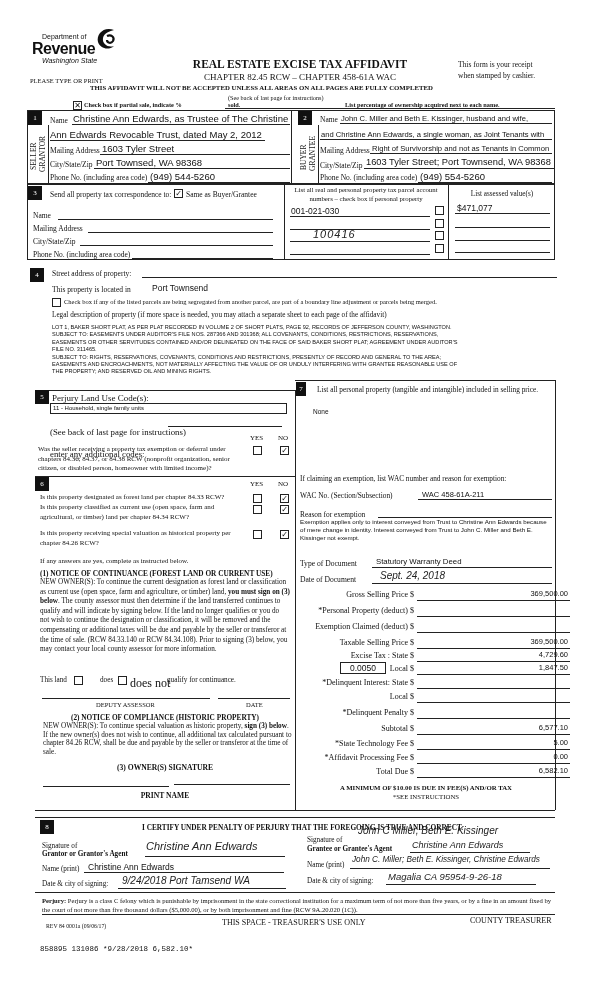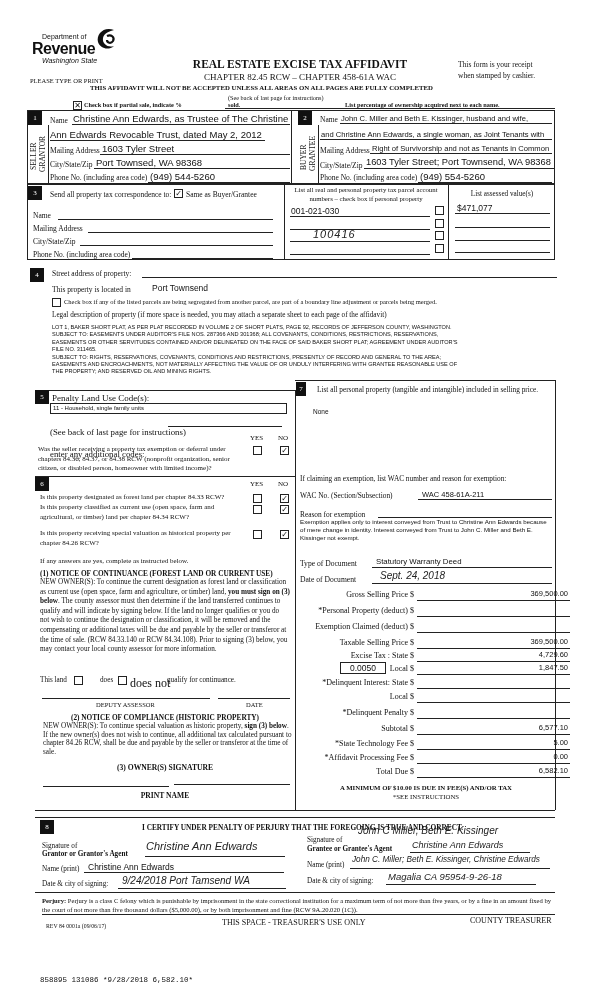--- a/index.html
+++ b/index.html
@@ -149,21 +149,21 @@
   <div>EASEMENTS OR OTHER SERVITUDES CONTAINED AND/OR DELINEATED ON THE FACE OF SAID BAKER SHORT PLAT; AGREEMENT UNDER AUDITOR'S</div>
   <div>FILE NO. 311465.</div>
   <div>SUBJECT TO: RIGHTS, RESERVATIONS, COVENANTS, CONDITIONS AND RESTRICTIONS, PRESENTLY OF RECORD AND GENERAL TO THE AREA;</div>
   <div>EASEMENTS AND ENCROACHMENTS, NOT MATERIALLY AFFECTING THE VALUE OF OR UNDULY INTERFERING WITH GRANTEE REASONABLE USE OF</div>
   <div>THE PROPERTY; AND RESERVED OIL AND MINING RIGHTS.</div>
 </div>
 
 <div class="abs" style="left:35px;top:390px;width:260px;height:1px;background:#222;"></div>
 <div class="abs" style="left:295px;top:390px;width:1px;height:420px;background:#222;"></div>
 <div class="numtag" style="left:35px;top:390px;">5</div>
-<div class="lbl" style="left:52px;top:393px;font-size:9px;">Penalty Land Use Code(s):</div>
+<div class="lbl" style="left:52px;top:393px;font-size:9px;">Perjury Land Use Code(s):</div>
 <div class="abs box sans" style="left:50px;top:403px;width:237px;height:11px;font-size:6px;padding-left:2px;line-height:9px;"><span>11 - Household, single family units</span></div>
 <div class="lbl" style="left:50px;top:416px;font-size:8.8px;margin-top:33px;">enter any additional codes:</div>
 <div class="uline" style="left:168px;top:426px;width:114px;"></div>
 <div class="lbl" style="left:50px;top:427px;font-size:8.8px;">(See back of last page for instructions)</div>
 <div class="lbl" style="left:250px;top:434px;font-size:7px;">YES</div>
 <div class="lbl" style="left:278px;top:434px;font-size:7px;">NO</div>
 <div class="para" style="left:38px;top:445px;width:205px;font-size:7px;line-height:9.5px;">Was the seller receiving a property tax exemption or deferral under chapters 84.36, 84.37, or 84.38 RCW (nonprofit organization, senior citizen, or disabled person, homeowner with limited income)?</div>
 <span class="cb" style="left:253px;top:446px;"></span>
 <span class="cb" style="left:280px;top:446px;">✓</span>
 
@@ -343,13 +343,13 @@
 
 <div class="abs" style="left:35px;top:892px;width:520px;height:1px;background:#222;"></div>
 <div class="para" style="left:42px;top:897px;width:512px;font-size:6.6px;line-height:8.6px;">
   <b>Perjury:</b> <span>Perjury is a class C felony which is punishable by imprisonment in the state correctional institution for a maximum term of not more than five years, or by a fine in an amount fixed by the court of not more than five thousand dollars ($5,000.00), or by both imprisonment and fine (RCW 9A.20.020 (1C)).</span>
 </div>
 <div class="abs" style="left:42px;top:914px;width:513px;height:1px;background:#222;"></div>
 
 <div class="lbl" style="left:46px;top:923px;font-size:5.8px;">REV 84 0001a (09/06/17)</div>
 <div class="lbl" style="left:222px;top:918px;font-size:8px;">THIS SPACE - TREASURER'S USE ONLY</div>
 <div class="lbl" style="left:470px;top:916px;font-size:8px;">COUNTY TREASURER</div>
-<div class="abs mono" style="left:40px;top:976px;font-size:7.5px;white-space:nowrap;">858895 131086 *9/28/2018 6,582.10*</div>
+<div class="abs mono" style="left:40px;top:945px;font-size:7.5px;white-space:nowrap;">858895 131086 *9/28/2018 6,582.10*</div>
 
 </body></html>

